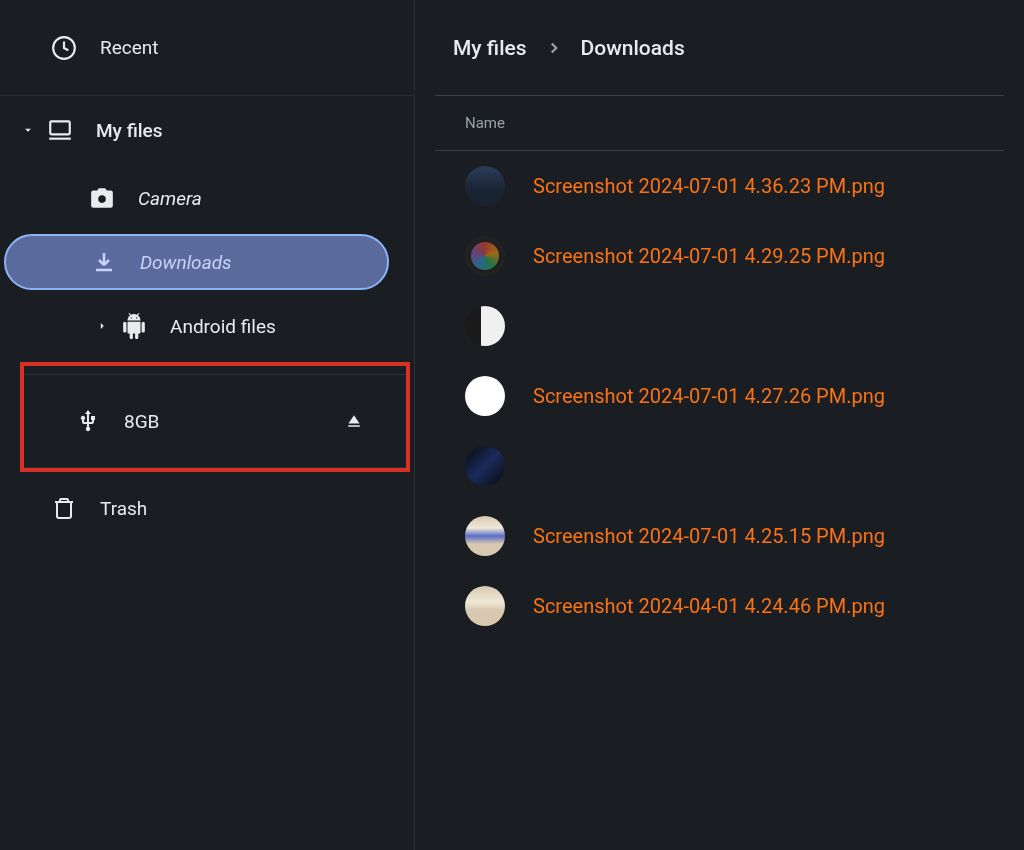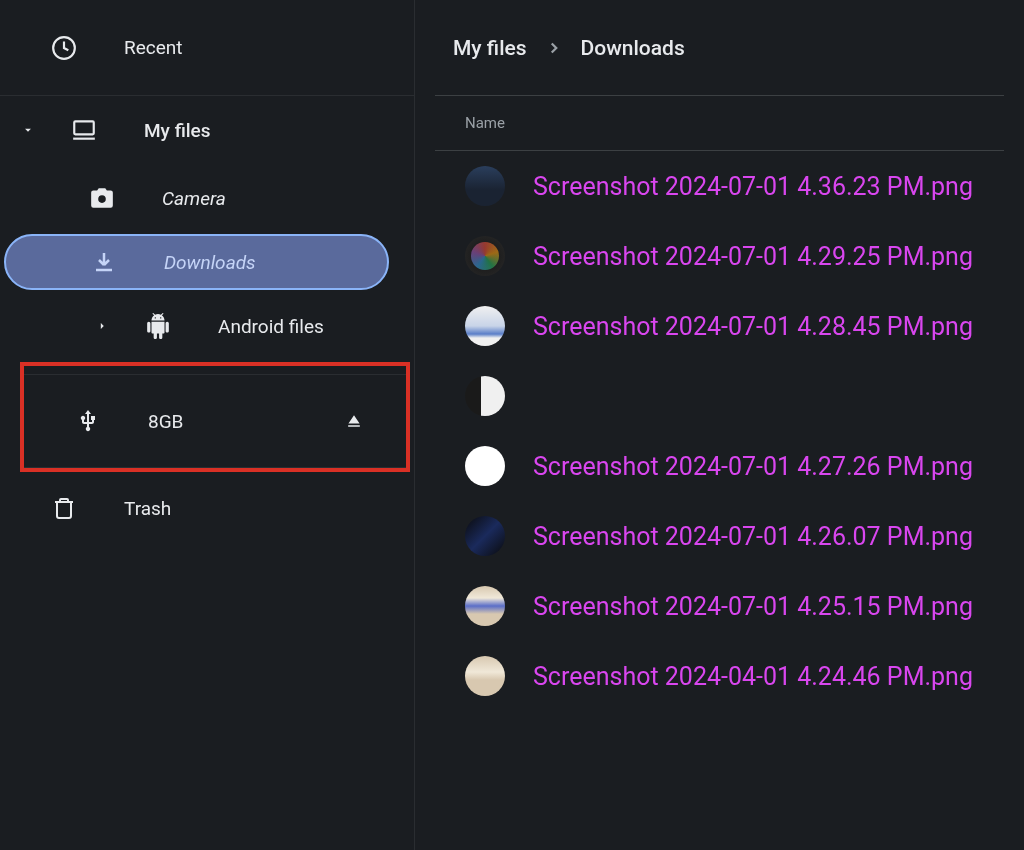--- a/index.html
+++ b/index.html
@@ -28,21 +28,20 @@
       padding: 0 20px;
     }
     .sidebar-item {
       display: flex;
       align-items: center;
       height: 68px;
       padding-left: 50px;
       cursor: pointer;
       font-size: 19px;
       color: #e8eaed;
-      gap: 24px;
     }
     .sidebar-item.recent {
       height: 95px;
     }
     .sidebar-divider {
       height: 1px;
       background: #2a2d31;
       margin: 0;
     }
     .sidebar-item.nested {
@@ -149,22 +148,22 @@
     .file-thumb.t2 { background: radial-gradient(circle, #1a1a1a 30%, #2a2a2a 100%); position: relative; }
     .file-thumb.t2::after { content: ''; position: absolute; inset: 6px; border-radius: 50%; background: conic-gradient(#e74c3c, #f39c12, #27ae60, #3498db, #9b59b6, #e74c3c); opacity: 0.6; }
     .file-thumb.t3 { background: linear-gradient(180deg, #f0f0f0 0%, #c8d4e8 50%, #5a7ec8 70%, #f0f0f0 80%); }
     .file-thumb.t4 { background: linear-gradient(90deg, #1a1a1a 40%, #f0f0f0 40%); }
     .file-thumb.t5 { background: linear-gradient(180deg, #ffffff 0%, #e8ecf0 100%); }
     .file-thumb.t6 { background: #ffffff; }
     .file-thumb.t7 { background: linear-gradient(135deg, #0a0a0a 0%, #1a2a5c 50%, #0a0a0a 100%); }
     .file-thumb.t8 { background: linear-gradient(180deg, #d8c8b0 0%, #f0e8d8 30%, #5a6ec8 50%, #d8c8b0 70%); }
     .file-thumb.t9 { background: linear-gradient(180deg, #d8c8b0 0%, #f0e8d8 40%, #d8c8b0 60%); }
     .file-name {
-      font-size: 25px;
-      color: #d946ef;
+      font-size: 20px;
+      color: #f97316;
     }
     svg { display: block; }
   </style>
 </head>
 <body>
 
 <div class="sidebar">
   <div class="sidebar-item recent">
     <span class="icon-slot">
       <svg width="26" height="26" viewBox="0 0 24 24" fill="none" stroke="#e8eaed" stroke-width="2">
@@ -273,33 +272,28 @@
   <div class="file-list">
     <div class="file-row">
       <div class="file-thumb t1"></div>
       <span class="file-name">Screenshot 2024-07-01 4.36.23 PM.png</span>
     </div>
     <div class="file-row">
       <div class="file-thumb t2"></div>
       <span class="file-name">Screenshot 2024-07-01 4.29.25 PM.png</span>
     </div>
     <div class="file-row">
-      <div class="file-thumb t3"></div>
-      <span class="file-name">Screenshot 2024-07-01 4.28.45 PM.png</span>
-    </div>
-    <div class="file-row">
       <div class="file-thumb t4"></div>
     </div>
     <div class="file-row">
       <div class="file-thumb t6"></div>
       <span class="file-name">Screenshot 2024-07-01 4.27.26 PM.png</span>
     </div>
     <div class="file-row">
       <div class="file-thumb t7"></div>
-      <span class="file-name">Screenshot 2024-07-01 4.26.07 PM.png</span>
     </div>
     <div class="file-row">
       <div class="file-thumb t8"></div>
       <span class="file-name">Screenshot 2024-07-01 4.25.15 PM.png</span>
     </div>
     <div class="file-row">
       <div class="file-thumb t9"></div>
       <span class="file-name">Screenshot 2024-04-01 4.24.46 PM.png</span>
     </div>
   </div>

